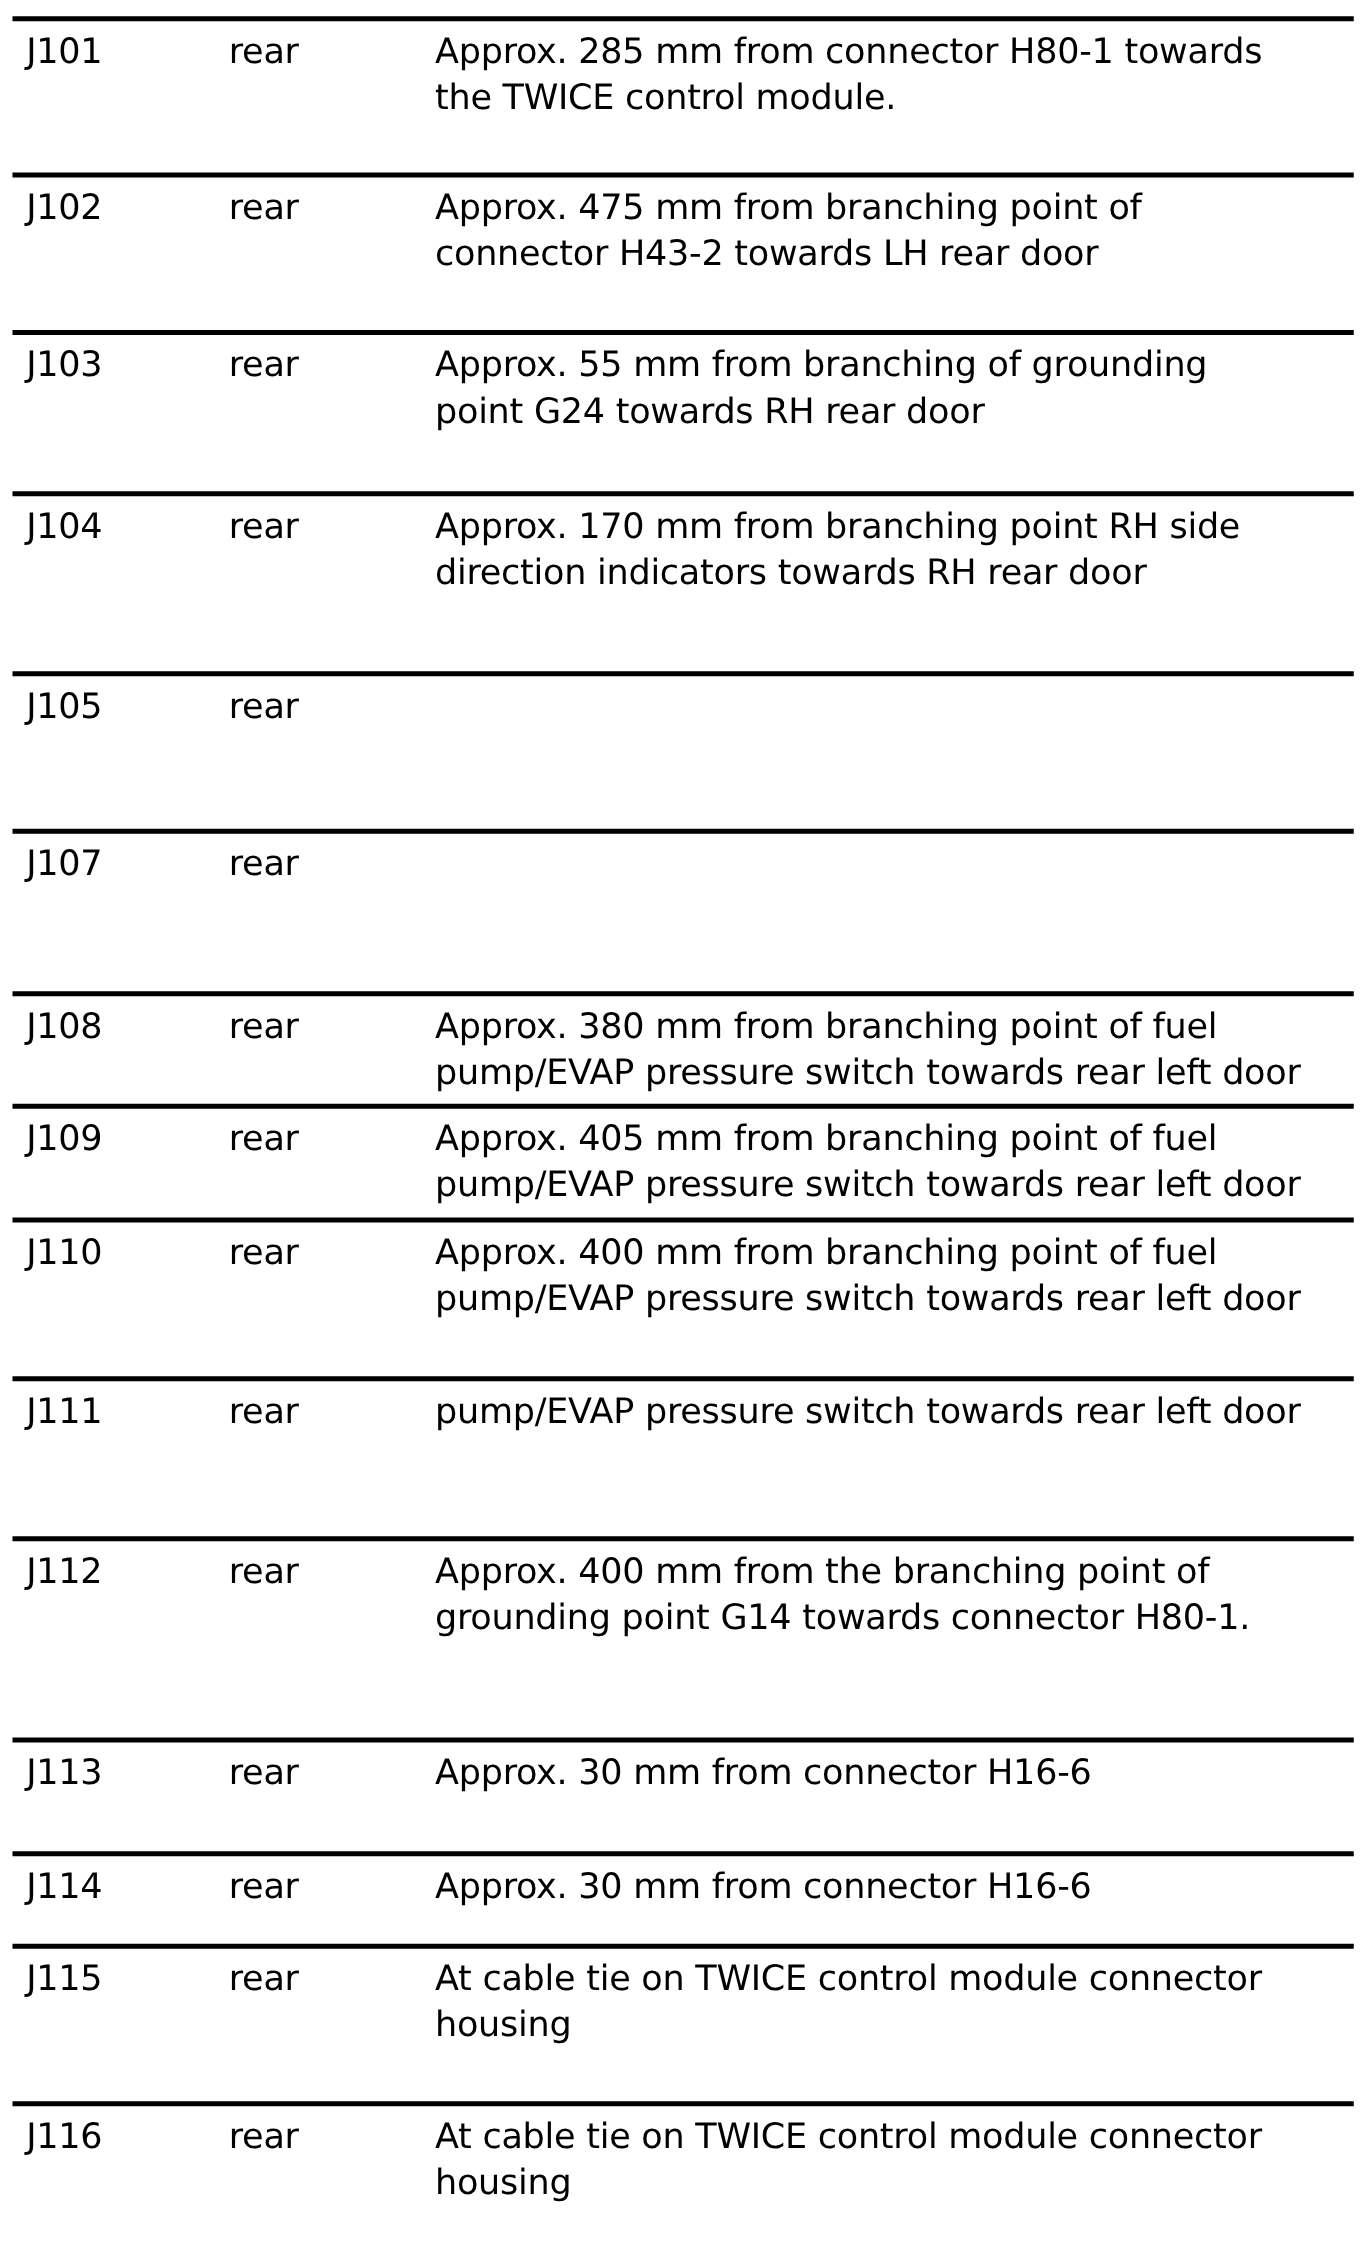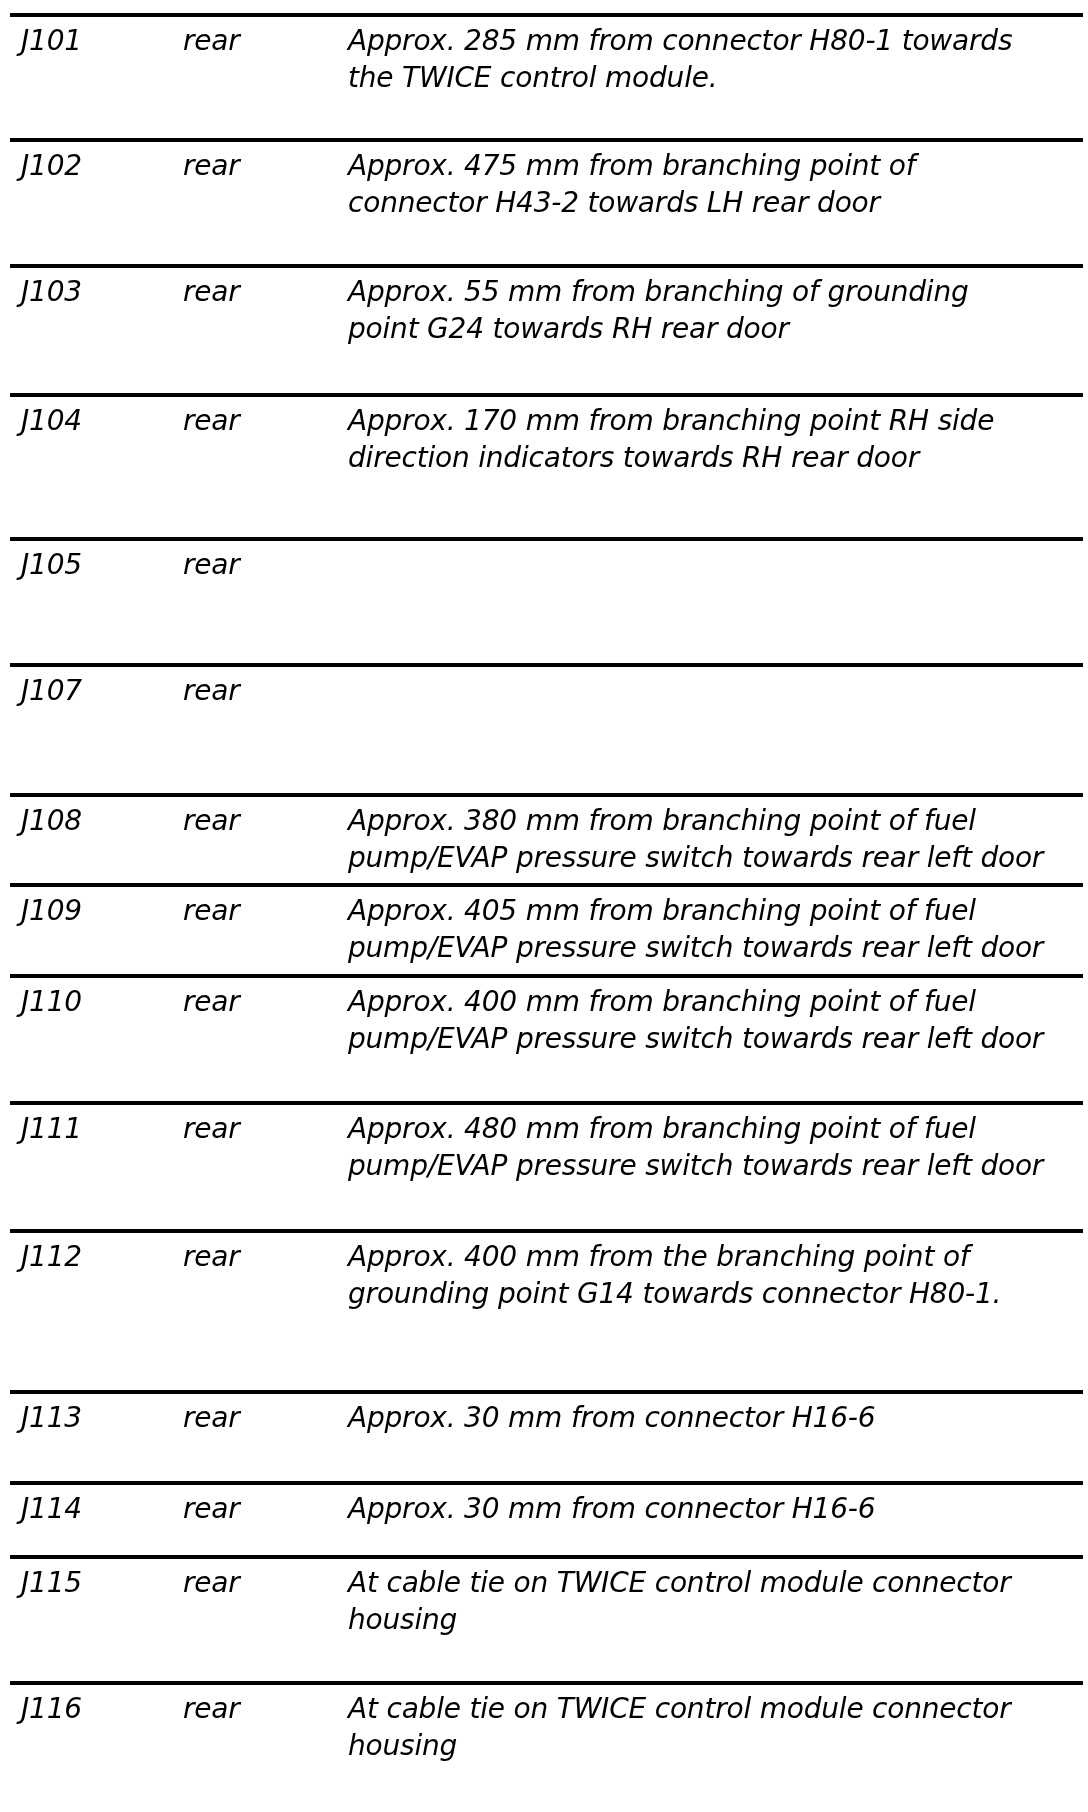--- a/index.html
+++ b/index.html
@@ -10,21 +10,20 @@
   body {
     width: 1088px;
     height: 1812px;
     overflow: hidden;
     font-family: "DejaVu Sans", "Liberation Sans", sans-serif;
     color: #000000;
   }
   .table {
     margin: 13px 0 4px 10px;
     width: 1073px;
-    font-style: italic;
   }
   .row {
     box-sizing: border-box;
     border-top: 4px solid #000000;
     display: flex;
     align-items: flex-start;
     padding: 5px 0 0 11px;
     font-size: 28px;
     line-height: 37px;
     letter-spacing: -0.2px;
@@ -120,21 +119,20 @@
     <div class="c-desc">
       <div class="desc-line">Approx. 400 mm from branching point of fuel</div>
       <div class="desc-line">pump/EVAP pressure switch towards rear left door</div>
     </div>
   </div>
 
   <div class="row" style="height:128px">
     <div class="c-id">J111</div>
     <div class="c-loc">rear</div>
     <div class="c-desc">
-      <div class="desc-line">Approx. 480 mm from branching point of fuel</div>
       <div class="desc-line">pump/EVAP pressure switch towards rear left door</div>
     </div>
   </div>
 
   <div class="row" style="height:161px">
     <div class="c-id">J112</div>
     <div class="c-loc">rear</div>
     <div class="c-desc">
       <div class="desc-line">Approx. 400 mm from the branching point of</div>
       <div class="desc-line">grounding point G14 towards connector H80-1.</div>

